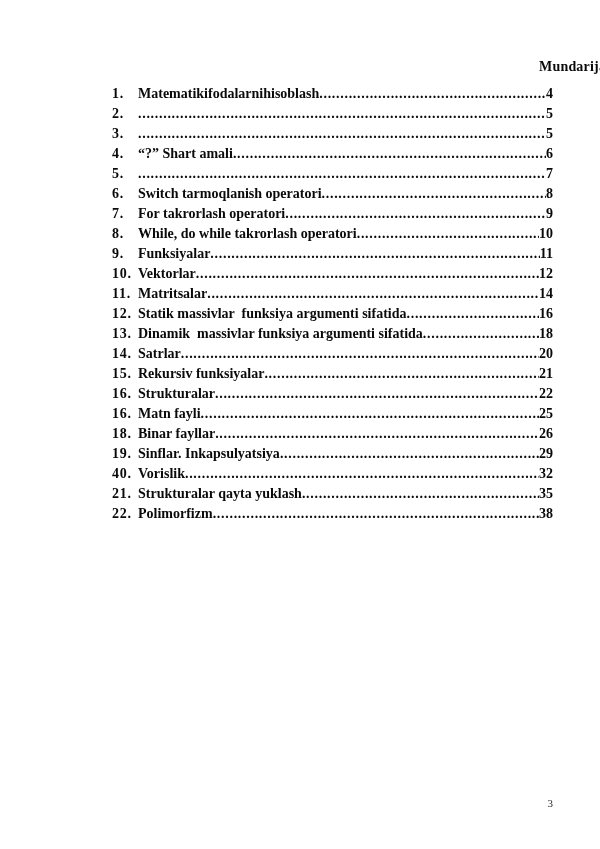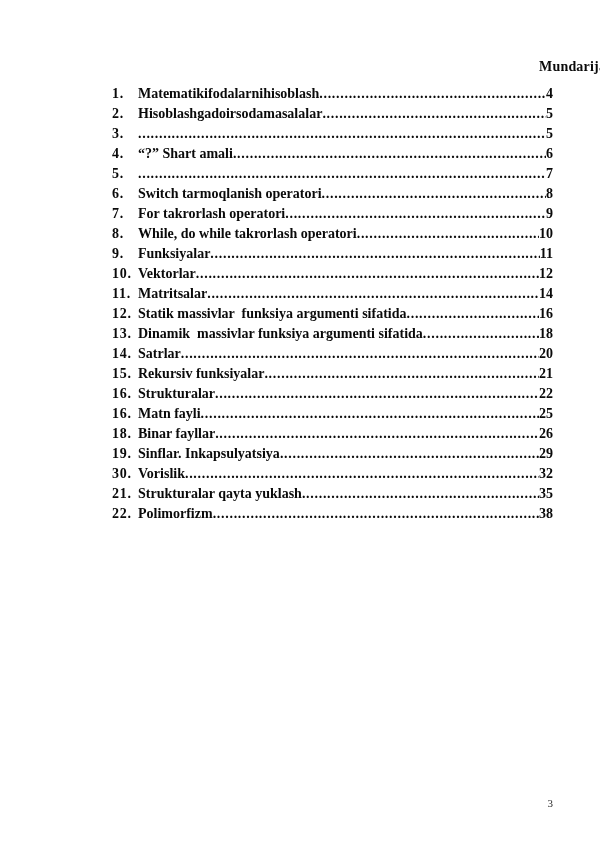--- a/index.html
+++ b/index.html
@@ -87,21 +87,20 @@
   <div class="toc" id="toc">
   <div class="row">
     <span class="num">1.</span>
     <span class="label">Matematikifodalarnihisoblash</span>
     <span class="dots">..........................................................................................................................................................</span>
     <span class="pageref">4</span>
   </div>
 
   <div class="row">
     <span class="num">2.</span>
-    <span class="label">Hisoblashgadoirsodamasalalar</span>
     <span class="dots">..........................................................................................................................................................</span>
     <span class="pageref">5</span>
   </div>
 
   <div class="row">
     <span class="num">3.</span>
     <span class="dots">..........................................................................................................................................................</span>
     <span class="pageref">5</span>
   </div>
 
@@ -210,21 +209,21 @@
   </div>
 
   <div class="row">
     <span class="num">19.</span>
     <span class="label">Sinflar. Inkapsulyatsiya</span>
     <span class="dots">..........................................................................................................................................................</span>
     <span class="pageref">29</span>
   </div>
 
   <div class="row">
-    <span class="num">30.</span>
+    <span class="num">40.</span>
     <span class="label">Vorislik</span>
     <span class="dots">..........................................................................................................................................................</span>
     <span class="pageref">32</span>
   </div>
 
   <div class="row">
     <span class="num">21.</span>
     <span class="label">Strukturalar qayta yuklash</span>
     <span class="dots">..........................................................................................................................................................</span>
     <span class="pageref">35</span>

